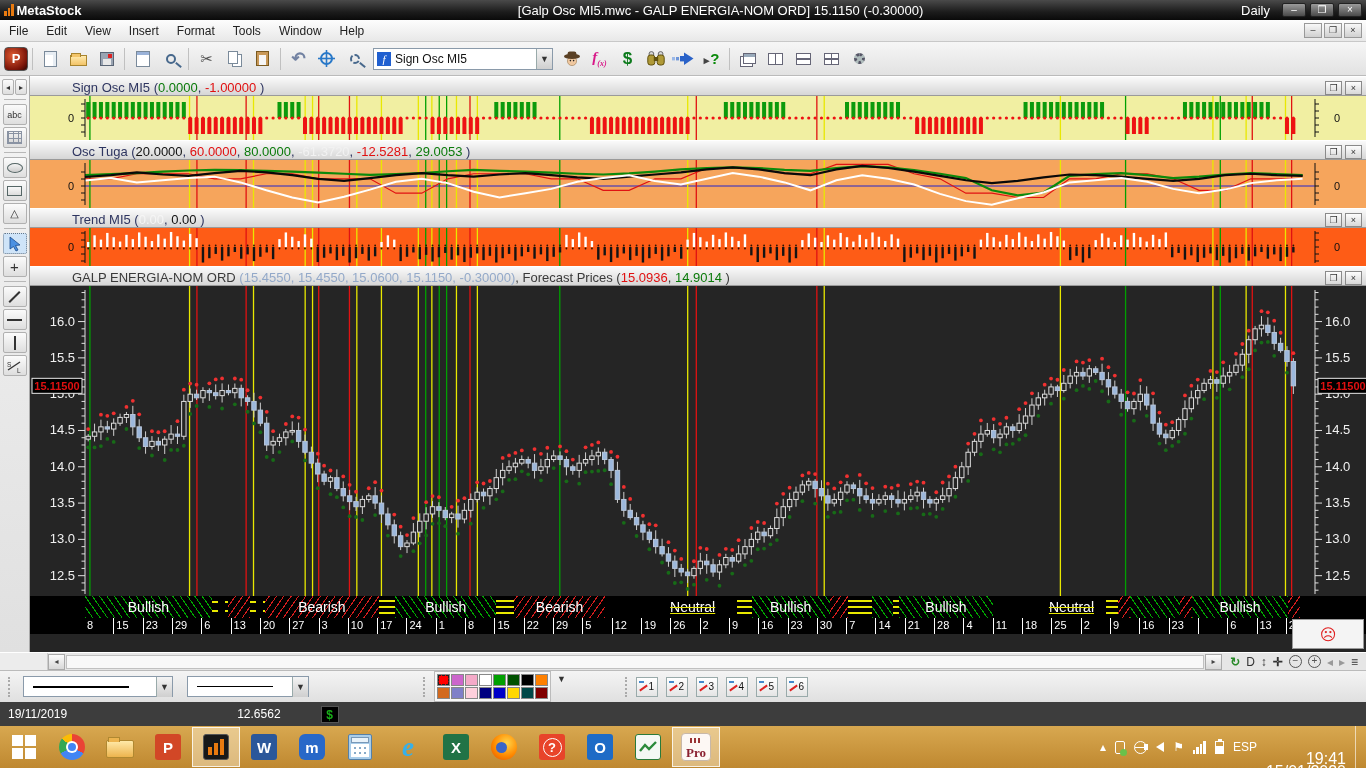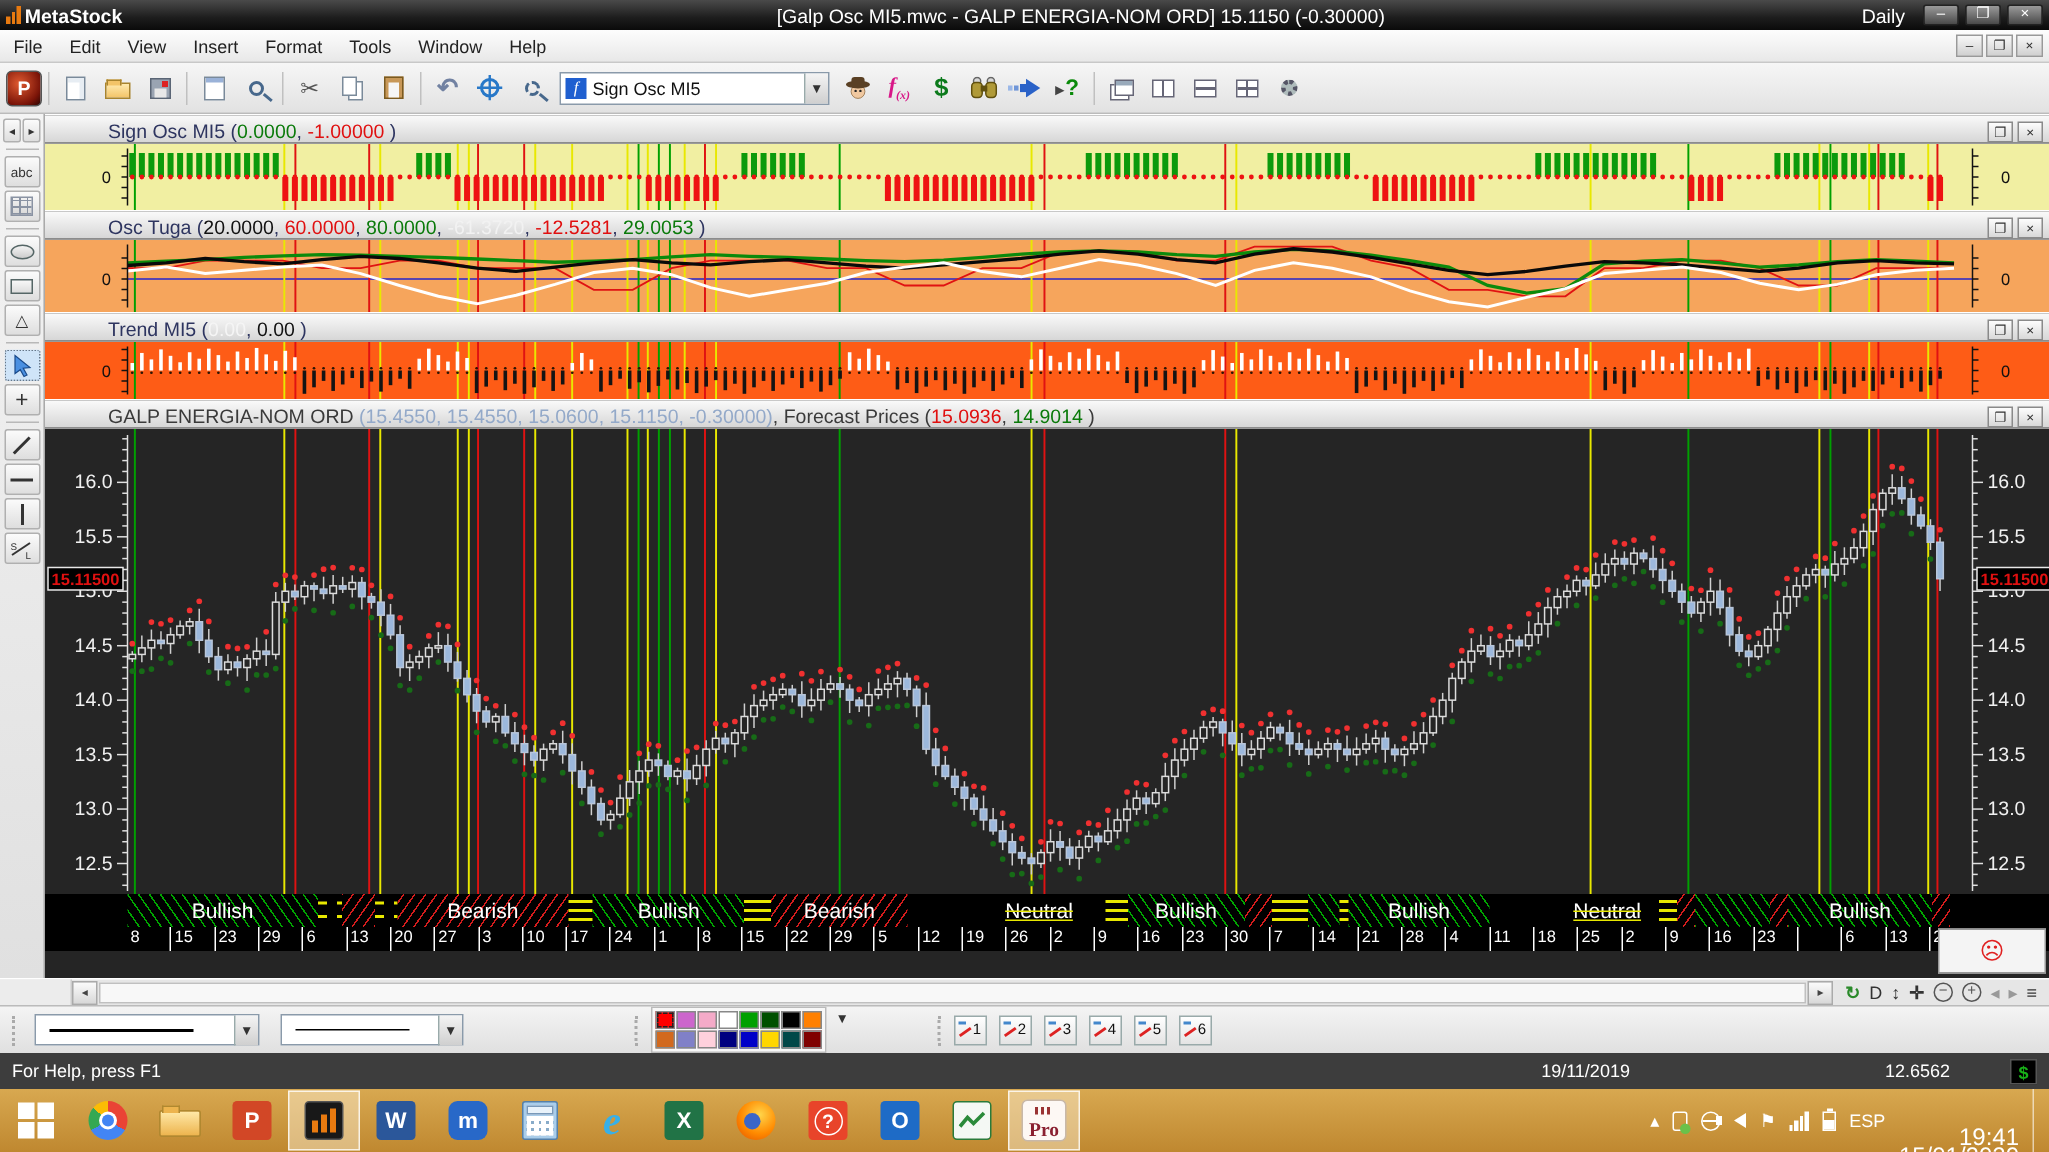--- a/index.html
+++ b/index.html
@@ -2202,21 +2202,20 @@
         <span class="numbtn">1</span>
         <span class="numbtn">2</span>
         <span class="numbtn">3</span>
         <span class="numbtn">4</span>
         <span class="numbtn">5</span>
         <span class="numbtn">6</span>
       </div>
   </div>
 
   <div class="statusbar">
-    <span class="sleft">For Help, press F1</span>
     <span class="sdate">19/11/2019</span>
     <span class="sval">12.6562</span>
     <span class="dollarbox">$</span>
   </div>
 
   <div class="taskbar">
     <div class="tk">
         <span class="win-logo">
           <i></i>
           <i></i>

